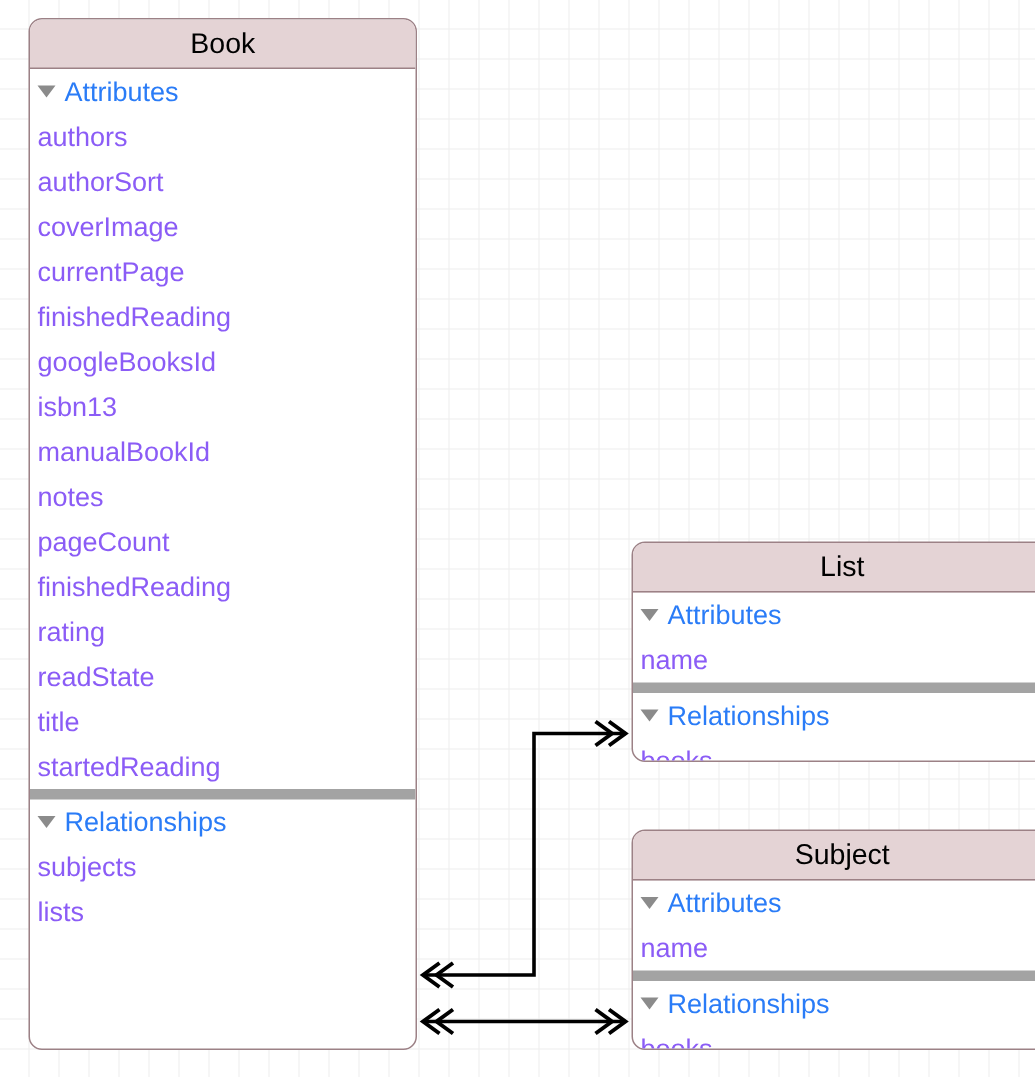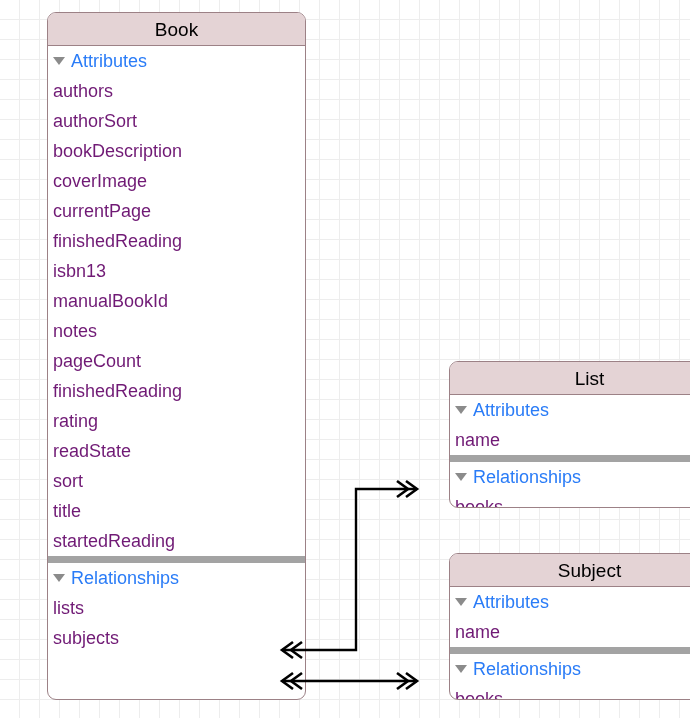--- a/index.html
+++ b/index.html
@@ -30,21 +30,20 @@
 
   
   .entity {
     position: absolute;
     box-sizing: border-box;
     background: #ffffff;
     border: 1px solid #9c8186;
     border-radius: 9px;
     overflow: hidden;
     box-shadow: 0 0 0 0 rgba(0,0,0,0);
-    margin-left: 28px;
   }
   .entity-title {
     height: 33px;
     line-height: 33px;
     text-align: center;
     font-size: 19px;
     color: #000000;
     background: #e4d3d5;
     border-bottom: 1px solid #9c8186;
     box-sizing: border-box;
@@ -72,21 +71,21 @@
     border-left: 6.5px solid transparent;
     border-right: 6.5px solid transparent;
     border-top: 8px solid #8b8b8b;
     margin-right: 6px;
     flex: none;
   }
   .prop-row {
     height: 30px;
     line-height: 30px;
     font-size: 18px;
-    color: #701a75;
+    color: #8b5cf6;
     padding-left: 5px;
     white-space: nowrap;
   }
 
   
   #connectors {
     position: absolute;
     left: 0;
     top: 0;
     width: 690px;
@@ -102,42 +101,41 @@
   <div id="entities-layer">
       <div class="entity" style="left: 19px; top: 12px; width: 259px; height: 688px;">
         <div class="entity-title">Book</div>
         <div class="section">
           <div class="section-header">
             <span class="disclosure"></span>
             <span>Attributes</span>
           </div>
           <div class="prop-row">authors</div>
           <div class="prop-row">authorSort</div>
-          <div class="prop-row">bookDescription</div>
           <div class="prop-row">coverImage</div>
           <div class="prop-row">currentPage</div>
           <div class="prop-row">finishedReading</div>
+          <div class="prop-row">googleBooksId</div>
           <div class="prop-row">isbn13</div>
           <div class="prop-row">manualBookId</div>
           <div class="prop-row">notes</div>
           <div class="prop-row">pageCount</div>
           <div class="prop-row">finishedReading</div>
           <div class="prop-row">rating</div>
           <div class="prop-row">readState</div>
-          <div class="prop-row">sort</div>
           <div class="prop-row">title</div>
           <div class="prop-row">startedReading</div>
         </div>
         <div class="section">
           <div class="section-header">
             <span class="disclosure"></span>
             <span>Relationships</span>
           </div>
+          <div class="prop-row">subjects</div>
           <div class="prop-row">lists</div>
-          <div class="prop-row">subjects</div>
         </div>
       </div>
       <div class="entity" style="left: 421px; top: 361px; width: 281px; height: 147px;">
         <div class="entity-title">List</div>
         <div class="section">
           <div class="section-header">
             <span class="disclosure"></span>
             <span>Attributes</span>
           </div>
           <div class="prop-row">name</div>

